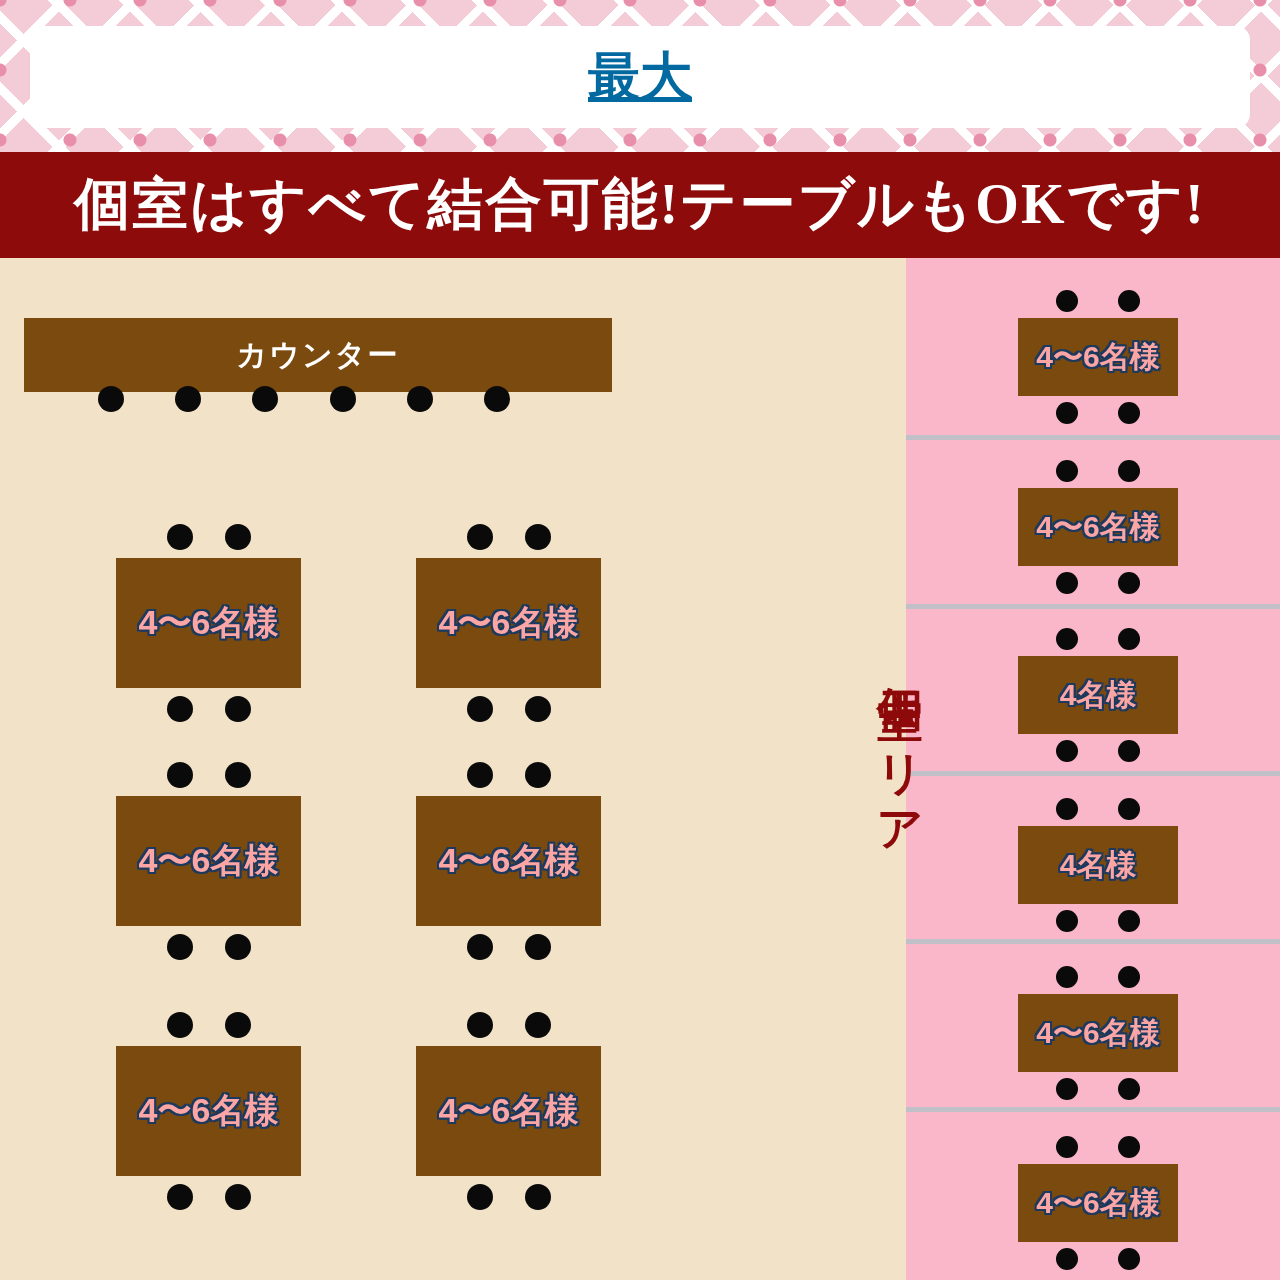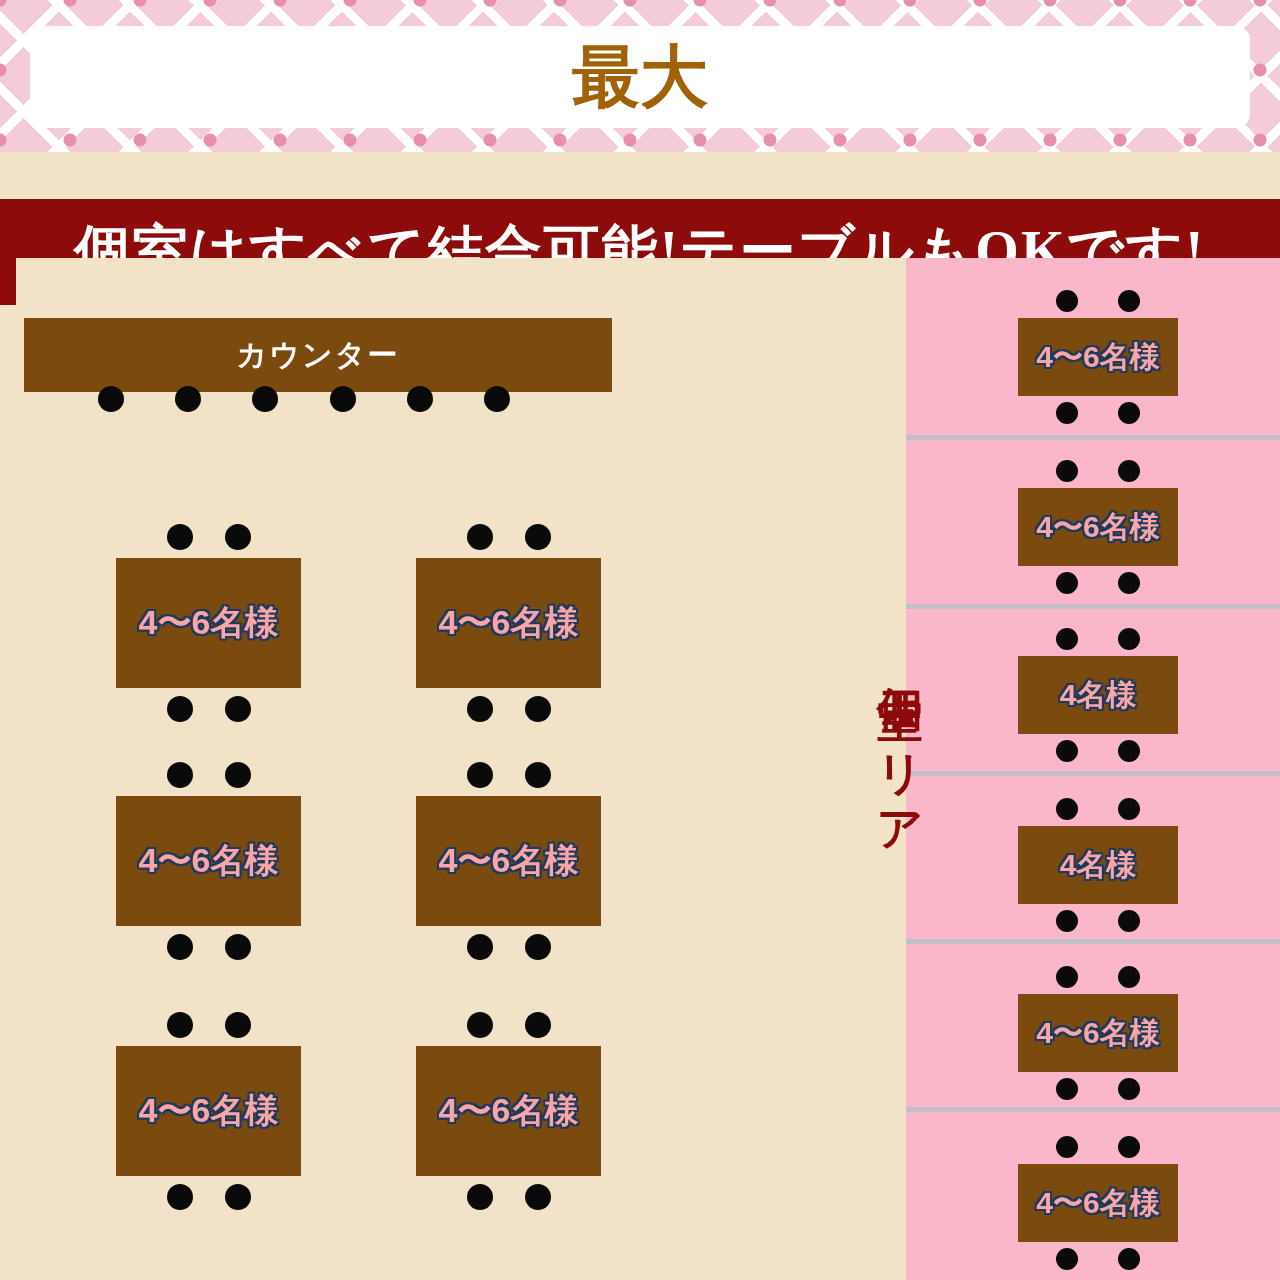--- a/index.html
+++ b/index.html
@@ -18,27 +18,27 @@
     background-position:35px 35px, 0 0, 0 0;
   }
   .title-banner {
     position:absolute; top:26px; left:30px; width:1220px; height:102px;
     background:#ffffff; border-radius:14px;
     display:flex; align-items:center; justify-content:center;
     font-family:"Liberation Serif","DejaVu Serif",serif; font-weight:bold;
     white-space:nowrap;
   }
   .t-navy { color:#1d3a5e; font-size:64px; }
-  .t-red  { color:#a16207; font-size:68px; }
+  .t-red  { color:#0369a1; font-size:52px;text-decoration:underline; }
   .t-num  { color:#bf231a; font-size:118px; line-height:0.85; padding:0 6px; }
 
   
   .sub-banner {
     position:absolute; top:152px; left:0; width:1280px; height:106px;
-    background:#8d0b0b; display:flex; align-items:center; justify-content:center;margin-top:47px;
+    background:#8d0b0b; display:flex; align-items:center; justify-content:center;
   }
   .sub-banner span {
     color:#ffffff; font-family:"Liberation Serif","DejaVu Serif",serif;
     font-weight:bold; font-size:56px; letter-spacing:2px; white-space:nowrap;
   }
 
   
   .floor { position:absolute; top:258px; left:0; width:1280px; height:1022px; background:#f2e3c8;margin-left:16px; }
   .private-bg { position:absolute; top:0; left:890px; width:390px; height:1022px; background:#fbb7ca; }
   .divider { position:absolute; left:890px; width:390px; height:5px; background:#c1c0c8; }

